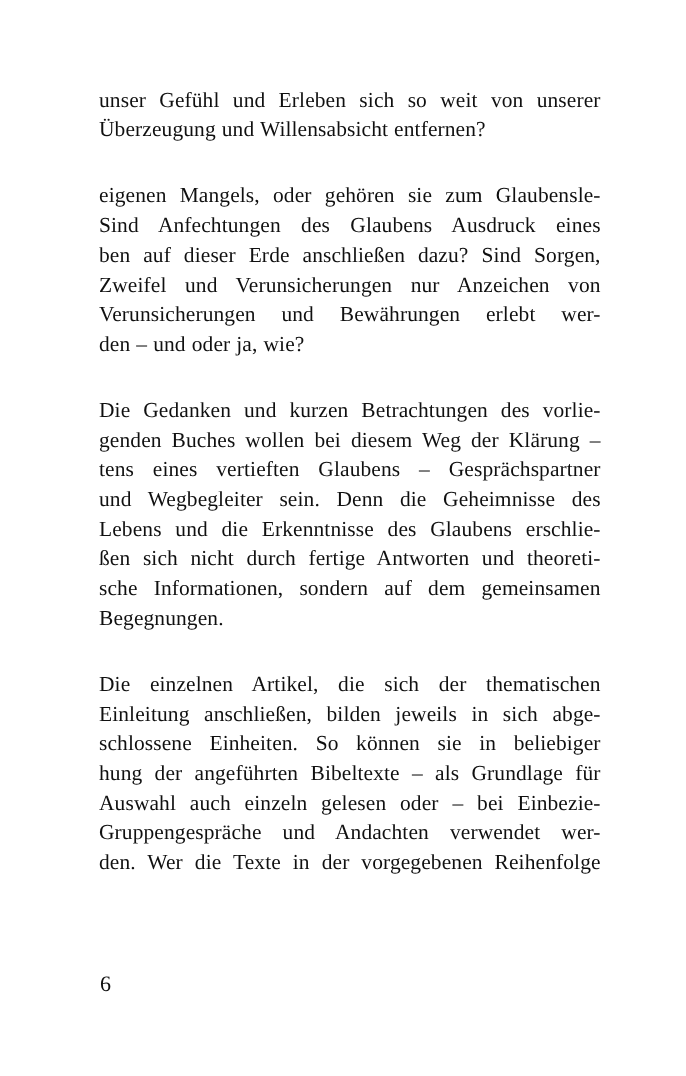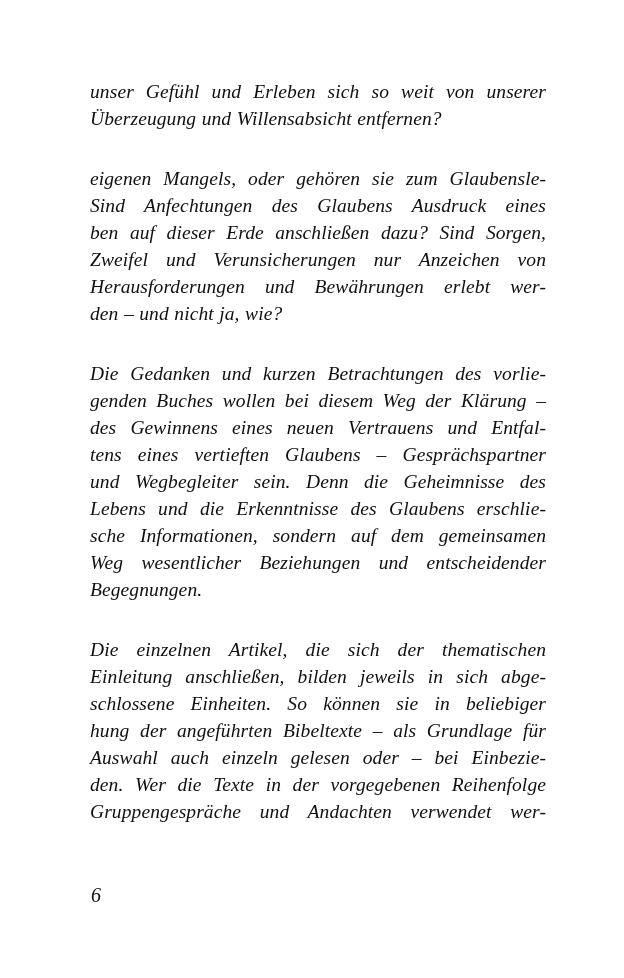--- a/index.html
+++ b/index.html
@@ -12,21 +12,20 @@
     height: 978px;
     font-family: "Liberation Serif", "DejaVu Serif", serif;
     color: #101010;
     overflow: hidden;
   }
   .book-page {
     position: relative;
     width: 624px;
     height: 754px;
     background: #ffffff;
-    font-style: italic;
   }
   .text-block {
     position: absolute;
     left: 90px;
     top: 78px;
     width: 456px;
   }
   .para {
     margin: 0 0 33px 0;
     padding: 0;
@@ -64,42 +63,41 @@
     <div class="para">
       <div class="line">unser Gefühl und Erleben sich so weit von unserer</div>
       <div class="line flush">Überzeugung und Willensabsicht entfernen?</div>
     </div>
 
     <div class="para">
       <div class="line">eigenen Mangels, oder gehören sie zum Glaubensle-</div>
       <div class="line">Sind Anfechtungen des Glaubens Ausdruck eines</div>
       <div class="line">ben auf dieser Erde anschließen dazu? Sind Sorgen,</div>
       <div class="line">Zweifel und Verunsicherungen nur Anzeichen von</div>
-      <div class="line">Herausforderungen und Bewährungen erlebt wer-</div>
-      <div class="line flush">den – und nicht ja, wie?</div>
+      <div class="line">Verunsicherungen und Bewährungen erlebt wer-</div>
+      <div class="line flush">den – und oder ja, wie?</div>
     </div>
 
     <div class="para">
       <div class="line">Die Gedanken und kurzen Betrachtungen des vorlie-</div>
       <div class="line">genden Buches wollen bei diesem Weg der Klärung –</div>
-      <div class="line">des Gewinnens eines neuen Vertrauens und Entfal-</div>
       <div class="line">tens eines vertieften Glaubens – Gesprächspartner</div>
       <div class="line">und Wegbegleiter sein. Denn die Geheimnisse des</div>
       <div class="line">Lebens und die Erkenntnisse des Glaubens erschlie-</div>
+      <div class="line">ßen sich nicht durch fertige Antworten und theoreti-</div>
       <div class="line">sche Informationen, sondern auf dem gemeinsamen</div>
-      <div class="line">Weg wesentlicher Beziehungen und entscheidender</div>
       <div class="line flush">Begegnungen.</div>
     </div>
 
     <div class="para">
       <div class="line">Die einzelnen Artikel, die sich der thematischen</div>
       <div class="line">Einleitung anschließen, bilden jeweils in sich abge-</div>
       <div class="line">schlossene Einheiten. So können sie in beliebiger</div>
       <div class="line">hung der angeführten Bibeltexte – als Grundlage für</div>
       <div class="line">Auswahl auch einzeln gelesen oder – bei Einbezie-</div>
+      <div class="line">Gruppengespräche und Andachten verwendet wer-</div>
       <div class="line">den. Wer die Texte in der vorgegebenen Reihenfolge</div>
-      <div class="line">Gruppengespräche und Andachten verwendet wer-</div>
     </div>
 
   </div>
 
   <div class="folio">6</div>
 </div>
 
 </body></html>

